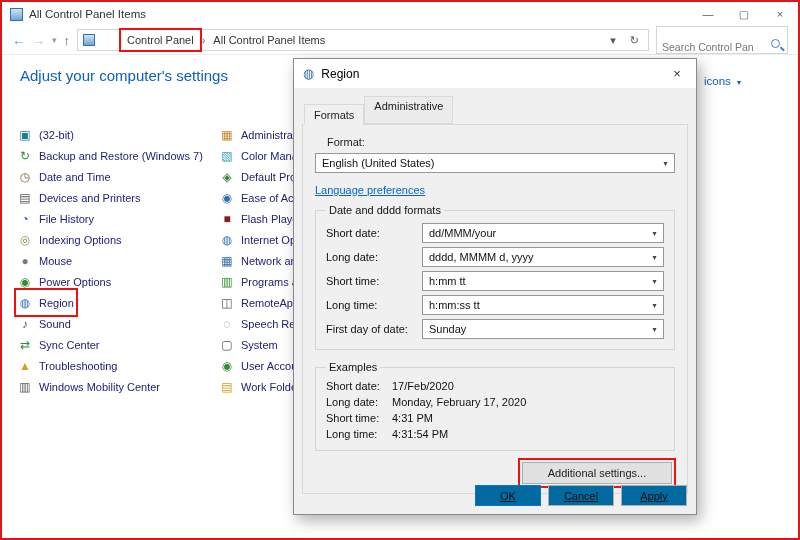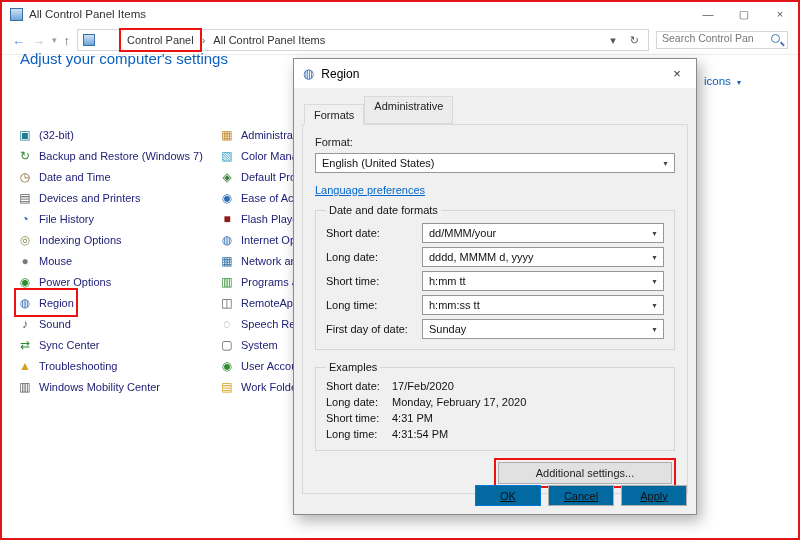--- a/index.html
+++ b/index.html
@@ -17,64 +17,64 @@
   .navbar{height:28px;display:flex;align-items:center;padding:0 10px;gap:7px;border-bottom:1px solid #ececec;}
   .nav-ico{font-size:13px;line-height:1;}
   .back{color:#4a90d9;} .fwd{color:#bdbdbd;} .smallcaret{color:#9a9a9a;font-size:9px;} .up{color:#555;}
   .addressbar{flex:1;height:22px;border:1px solid #d6d6d6;background:#fff;display:flex;align-items:center;padding:0 5px;gap:6px;box-sizing:border-box;}
   .addr-ico{width:12px;height:12px;border:1px solid #3a6ea5;background:linear-gradient(#cfe3f5,#6ea6d8);box-sizing:border-box;flex-shrink:0;}
   .crumb{font-size:11px;color:#333;padding:0 2px;white-space:nowrap;}
   .crumb-root{outline:2px solid #ee1111;outline-offset:4px;margin-left:24px;}
   .crumb-sep{color:#666;font-size:11px;}
   .addr-spacer{flex:1;}
   .addr-btn{color:#555;font-size:11px;padding:0 4px;}
-  .searchbox{width:132px;height:18px;border:1px solid #d6d6d6;background:#fff;display:flex;align-items:flex-start;box-sizing:border-box;}
+  .searchbox{width:132px;height:28px;border:1px solid #d6d6d6;background:#fff;display:flex;align-items:flex-end;box-sizing:border-box;}
   .search-input{border:none;outline:none;flex:1;min-width:0;font-size:10.5px;padding:0 5px;font-family:inherit;color:#333;background:transparent;}
   .search-input::placeholder{color:#777;}
   .mag{position:relative;width:16px;height:16px;margin-right:2px;flex-shrink:0;}
   .mag i{position:absolute;display:block;}
   .mag .mag-c{left:2px;top:2px;width:7px;height:7px;border:1.5px solid #4a7ab5;border-radius:50%;}
   .mag .mag-h{left:11px;top:11px;width:5px;height:1.5px;background:#4a7ab5;transform:rotate(45deg);}
   
-  .heading{position:absolute;left:18px;top:48px;font-size:15px;font-weight:400;color:#0b5fbf;}
+  .heading{position:absolute;left:18px;top:65px;font-size:15px;font-weight:400;color:#0b5fbf;}
   .viewby{position:absolute;left:702px;top:73px;font-size:11.5px;color:#0b5fbf;}
   .viewby .caret{font-size:8px;margin-left:3px;color:#0b5fbf;}
   .col{position:absolute;top:122px;}
   .col1{left:16px;} .col2{left:218px;}
   .cp-item{display:flex;align-items:center;height:21px;gap:7px;width:max-content;}
   .cp-item.annotated{outline:2px solid #ee1111;outline-offset:2px;}
   .cp-ico{width:14px;text-align:center;font-size:12px;line-height:1;}
   .cp-label{font-size:11px;color:#212178;white-space:nowrap;}
   
   .dialog{position:absolute;left:291px;top:56px;width:404px;height:457px;background:#f0f0f0;
     border:1px solid #8a8a8a;box-shadow:4px 6px 14px rgba(0,0,0,.30);z-index:10;box-sizing:border-box;}
   .dlg-titlebar{height:29px;background:#fff;display:flex;align-items:center;padding-left:9px;}
   .globe{font-size:13px;line-height:1;}
   .dlg-title{font-size:12px;color:#000;margin-left:7px;flex:1;}
   .dlg-close{width:38px;height:29px;display:flex;align-items:center;justify-content:center;font-size:13px;color:#333;}
   .dlg-tabs{display:flex;margin:6px 0 0 10px;position:relative;z-index:2;}
   .tab{font-size:11px;color:#222;border:1px solid #d9d9d9;background:#ececec;padding:3px 9px 2px;margin-top:2px;}
   .tab.active{background:#f0f0f0;margin-top:10px;padding:4px 9px 3px;border-bottom:1px solid #f0f0f0;margin-bottom:-1px;}
   .panel{margin:0 8px;height:370px;border:1px solid #d9d9d9;background:#f0f0f0;
     padding:8px 12px 8px;box-sizing:border-box;overflow:hidden;}
-  .fmt-label{font-size:11px;margin:3px 0 5px;}
+  .fmt-label{font-size:11px;margin:3px 12px 5px;}
   .combo{height:20px;background:#fff;border:1px solid #979797;display:flex;align-items:center;box-sizing:border-box;}
   .combo-value{flex:1;font-size:11px;padding:0 6px;white-space:nowrap;overflow:hidden;color:#111;}
   .combo-arrow{width:17px;text-align:center;font-size:8px;color:#444;}
   .lang-link{display:inline-block;margin:11px 0 4px;font-size:11px;color:#0066cc;text-decoration:underline;}
   fieldset{border:1px solid #d5d5d5;margin:4px 0 0;padding:3px 10px 6px;min-inline-size:auto;}
   legend{font-size:11px;padding:0 3px;color:#111;}
   .dt-row{display:flex;align-items:center;margin:4px 0;}
   .dt-label{width:96px;font-size:11px;flex-shrink:0;color:#111;}
   .dt-combo{flex:1;}
   .ex-fieldset{margin-top:11px;}
   .ex-row{display:flex;margin:4px 0;font-size:11px;color:#111;}
   .ex-label{width:66px;flex-shrink:0;}
   .addl-row{display:flex;justify-content:flex-end;margin-top:11px;padding-right:3px;}
-  .addl-btn{width:174px;height:22px;font-size:11px;background:#e1e1e1;border:1px solid #adadad;
+  .addl-btn{width:150px;height:22px;font-size:11px;background:#e1e1e1;border:1px solid #adadad;
     display:flex;align-items:center;justify-content:center;box-sizing:border-box;
     outline:2px solid #ee1111;outline-offset:2px;}
   .dlg-footer{position:absolute;right:9px;bottom:8px;display:flex;gap:7px;}
   .footer-btn{width:66px;height:21px;font-size:11px;display:flex;align-items:center;justify-content:center;
     background:#0369a1;border:1px solid #adadad;box-sizing:border-box;color:#111;text-decoration:underline;}
   .footer-btn.primary{border:1px solid #0078d7;}
 </style>
 </head>
 <body>
 
@@ -242,21 +242,21 @@
   <div class="panel">
     <div class="fmt-label">Format:</div>
     <div class="combo">
       <span class="combo-value">English (United States)</span>
       <span class="combo-arrow">▾</span>
     </div>
 
     <span class="lang-link">Language preferences</span>
 
     <fieldset>
-      <legend>Date and date formats</legend>
+      <legend>Date and dddd formats</legend>
 
       <div class="dt-row">
         <span class="dt-label">Short date:</span>
         <div class="combo dt-combo">
           <span class="combo-value">dd/MMM/your</span>
           <span class="combo-arrow">▾</span>
         </div>
       </div>
       <div class="dt-row">
         <span class="dt-label">Long date:</span>

